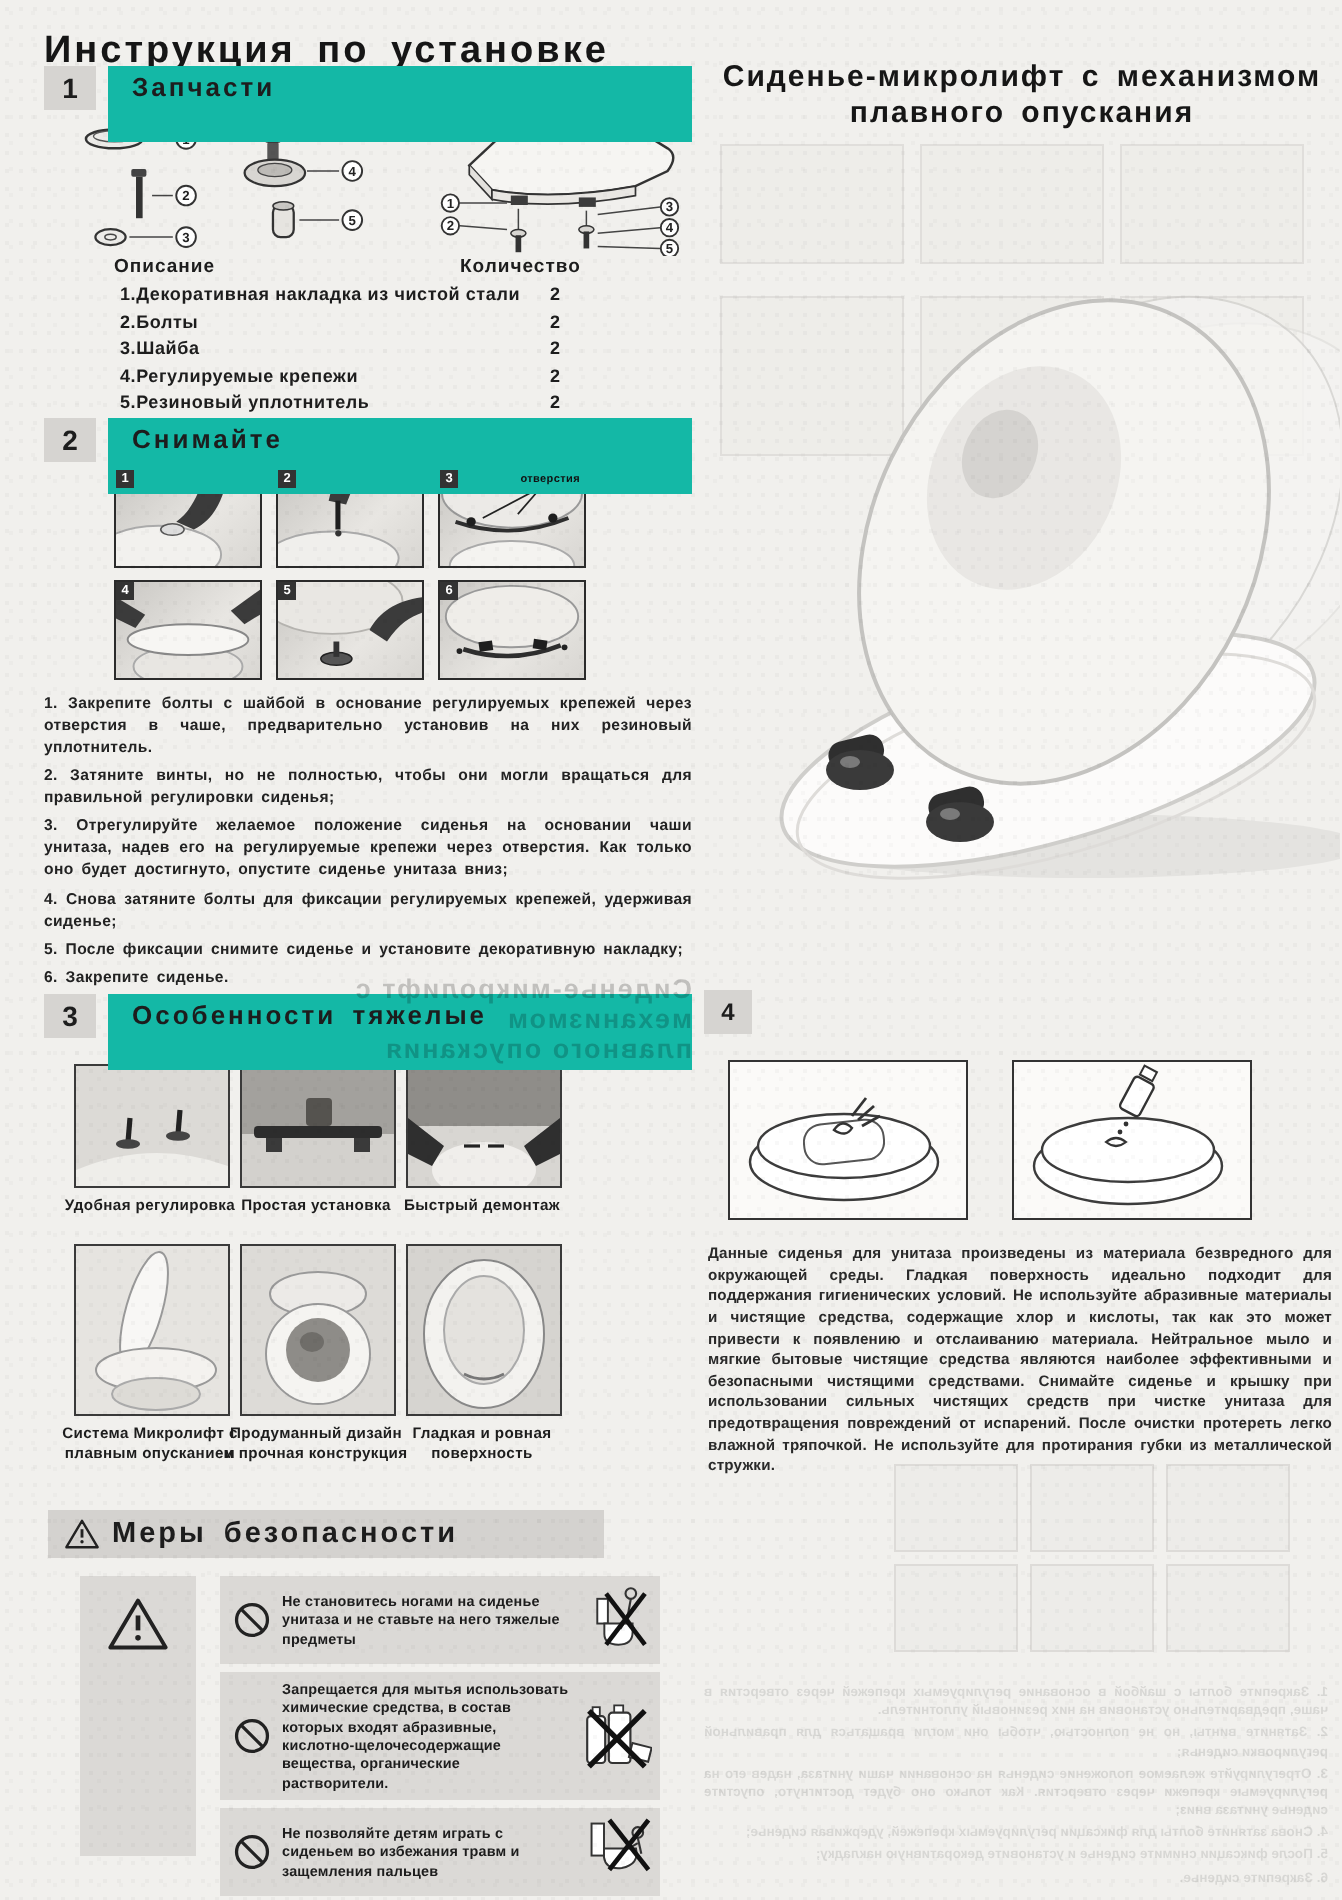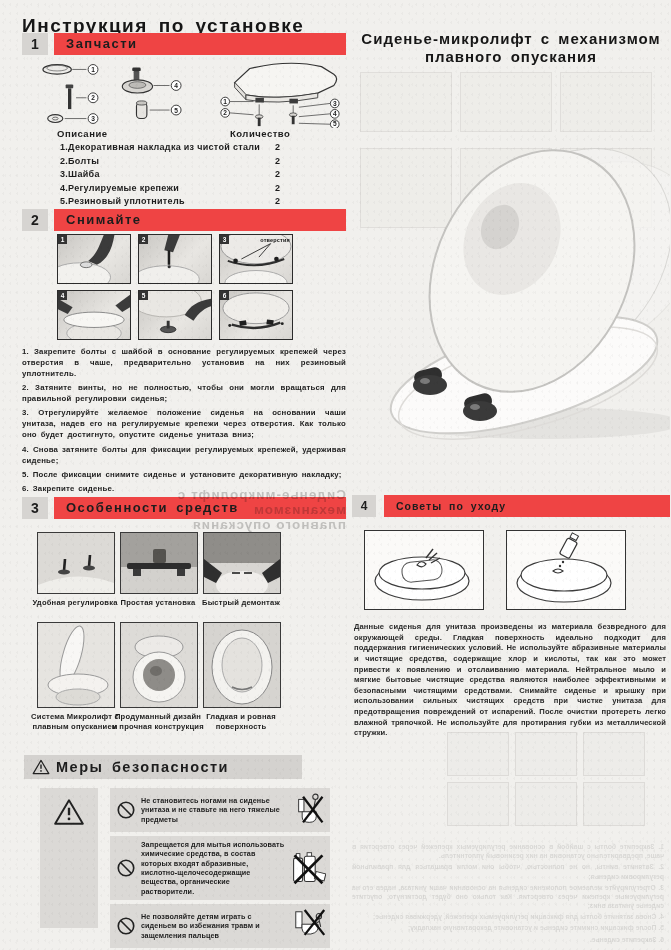--- a/index.html
+++ b/index.html
@@ -8,21 +8,21 @@
   .page::after{content:"";position:absolute;inset:0;pointer-events:none;
         background-image:radial-gradient(#00000007 1px,transparent 1px),radial-gradient(#00000005 1px,transparent 1px);
         background-size:7px 9px,11px 13px;}
   .col-left{position:absolute;left:22px;top:0;width:324px;height:950px;}
   .col-right{position:absolute;left:352px;top:0;width:318px;height:950px;}
 
   .main-title{position:absolute;top:2px;left:0;font-size:19px;font-weight:700;letter-spacing:1.5px;word-spacing:4px;color:#161616;}
 
   .sec-header{position:absolute;left:0;width:100%;height:22px;z-index:1;}
   .sec-num{position:absolute;left:0;top:0;width:26px;height:22px;background:#d6d4d1;text-align:center;line-height:22px;font-size:14px;font-weight:700;}
-  .sec-bar{position:absolute;left:32px;right:0;top:0;height:22px;background:#ef4444;}
+  .sec-bar{position:absolute;left:32px;right:0;top:0;height:38px;background:#14b8a6;}
   .sec-title{display:block;padding-left:12px;line-height:22px;font-size:13px;font-weight:700;letter-spacing:1.5px;word-spacing:3px;}
   .sec-header.small .sec-num{width:24px;font-size:12px;}
   .sec-header.small .sec-title{font-size:10.5px;letter-spacing:1px;}
 
   .parts-figure{position:absolute;top:60px;left:12px;width:312px;height:68px;display:flex;gap:0;}
   .parts-figure svg{display:block;}
   .callout circle{fill:#fff;stroke:#333;stroke-width:1;}
   .callout text{font-size:7px;font-weight:700;fill:#222;text-anchor:middle;font-family:"Liberation Sans",sans-serif;}
   .leader{stroke:#444;stroke-width:0.8;}
 
@@ -291,21 +291,21 @@
     </div>
 
     <div class="ghost-title">
       <div>Сиденье-микролифт с механизмом</div>
       <div>плавного опускания</div>
     </div>
 
     <div class="sec-header" style="top:497px;">
       <span class="sec-num">3</span>
       <span class="sec-bar">
-        <span class="sec-title">Особенности средств</span>
+        <span class="sec-title">Особенности тяжелые</span>
       </span>
     </div>
 
     <div class="features">
       <figure class="feat">
         <div class="feat-img r1">
           <svg viewBox="0 0 76 60" preserveAspectRatio="none">
             <rect width="76" height="60" fill="#dcdad6"></rect>
             <path d="M0,52 Q38,36 76,50 L76,60 L0,60 Z" fill="#efeeea"></path>
             <line x1="27" y1="26" x2="26" y2="38" stroke="#222" stroke-width="2.6"></line>
@@ -480,23 +480,20 @@
         <ellipse cx="78" cy="274" rx="17" ry="10" fill="#3a3a3a"></ellipse>
         <ellipse cx="73" cy="270" rx="5" ry="3" fill="#7a7a7a"></ellipse>
         <rect x="112" y="284" width="28" height="15" rx="7" fill="#2f2f2f" transform="rotate(-14 126 291)"></rect>
         <ellipse cx="128" cy="300" rx="17" ry="10" fill="#3a3a3a"></ellipse>
         <ellipse cx="123" cy="296" rx="5" ry="3" fill="#7a7a7a"></ellipse>
       </svg>
     </div>
 
     <div class="sec-header small" style="top:495px;">
       <span class="sec-num">4</span>
-      <span class="sec-bar">
-        <span class="sec-title">Советы по уходу</span>
-      </span>
     </div>
 
     <div class="care-figures">
       <div class="care-box">
         <svg viewBox="0 0 118 78">
           <ellipse cx="57" cy="50" rx="47" ry="19" fill="#fff" stroke="#3c3c3c" stroke-width="1.2"></ellipse>
           <ellipse cx="57" cy="42" rx="43" ry="16" fill="#fff" stroke="#3c3c3c" stroke-width="1.2"></ellipse>
           <rect x="37" y="30" width="40" height="20" rx="9" fill="#fff" stroke="#555" stroke-width="1" transform="rotate(-6 57 40)"></rect>
           <path d="M52,34 q4,-6 9,-1 q-3,5 -9,1 Z" fill="none" stroke="#333" stroke-width="1.2"></path>
           <line x1="61" y1="27" x2="68" y2="18" stroke="#333" stroke-width="1.4"></line>

